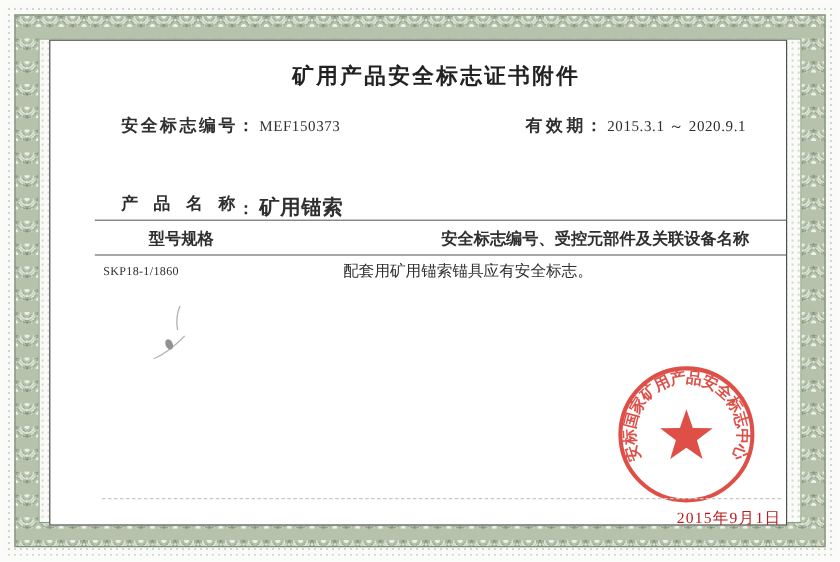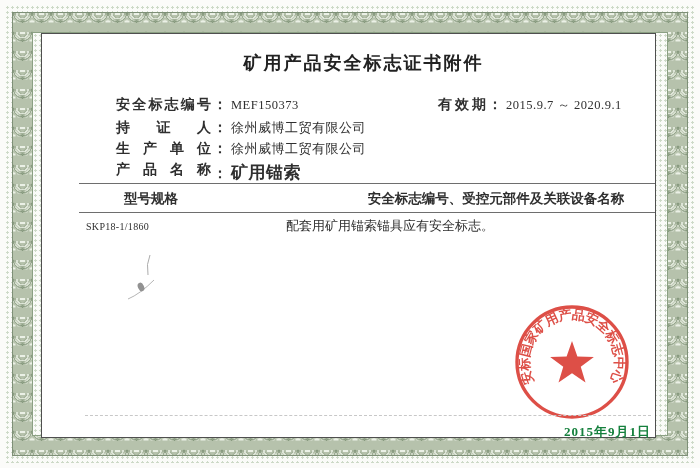--- a/index.html
+++ b/index.html
@@ -36,39 +36,39 @@
   .content{
     position:absolute;left:41px;top:33px;width:615px;height:405px;
     background:#ffffff;border:1.5px solid #4f4f4f;box-sizing:border-box;
   }
   
   .title{
     position:absolute;top:17px;left:0;width:100%;box-sizing:border-box;
     padding-left:30px;margin:0;text-align:center;
     font-size:18px;font-weight:bold;letter-spacing:2px;color:#222;
   }
-  .field{position:absolute;left:74px;height:18px;font-size:14px;white-space:nowrap;font-family:Liberation Serif, serif;}
+  .field{position:absolute;left:59px;height:18px;font-size:14px;white-space:nowrap;font-family:Liberation Serif, serif;}
   .flabel{
     display:inline-block;width:95px;font-weight:bold;
     text-align:justify;text-align-last:justify;vertical-align:top;
   }
   .colon{font-weight:bold;padding:0 4px 0 2px;}
   .fvalue{font-size:12.5px;letter-spacing:.5px;}
   .validity{position:absolute;left:396px;height:18px;font-size:14px;white-space:nowrap;}
   .flabel-sm{
     display:inline-block;width:48px;font-weight:bold;
     text-align:justify;text-align-last:justify;vertical-align:top;
   }
   .hline{position:absolute;left:37px;width:576px;border-top:1px solid #6e6e6e;}
   .th{position:absolute;font-size:13.5px;font-weight:bold;text-align:center;}
   .td{position:absolute;}
   .dashed{position:absolute;left:43px;width:566px;border-top:1px dashed #c8c8c8;}
   .date{
-    position:absolute;right:4px;top:389px;font-size:13px;font-weight:700;
-    letter-spacing:1px;color:#15803d;
+    position:absolute;right:4px;top:389px;font-size:13px;font-weight:400;
+    letter-spacing:1px;color:#b91c1c;
   }
   
   .stamp{position:absolute;left:468px;top:266px;width:124px;height:124px;opacity:.88;}
   .stamp text{
     font-family:"Liberation Serif","DejaVu Serif",serif;
     font-size:13px;font-weight:bold;
   }
   .pen-mark{position:absolute;left:74px;top:215px;width:60px;height:70px;opacity:.55;}
 </style>
 </head>
@@ -82,30 +82,24 @@
 
   <div class="content">
 
     <h1 class="title">矿用产品安全标志证书附件</h1>
 
     <div class="field" style="top:62px;">
       <span class="flabel">安全标志编号</span><span class="colon">：</span><span class="fvalue">MEF150373</span>
     </div>
 
     <div class="validity" style="top:62px;">
-      <span class="flabel-sm">有效期</span><span class="colon">：</span><span class="fvalue">2015.9.7 ～ 2020.9.1</span>
+      <span class="flabel-sm">有效期</span><span class="colon">：</span><span class="fvalue">2015.3.1 ～ 2020.9.1</span>
     </div>
 
-    <div class="field" style="top:85px;">
-      <span class="flabel">持证人</span><span class="colon">：</span><span class="fvalue" style="font-size:13px;">徐州威博工贸有限公司</span>
-    </div>
 
-    <div class="field" style="top:106px;">
-      <span class="flabel">生产单位</span><span class="colon">：</span><span class="fvalue" style="font-size:13px;">徐州威博工贸有限公司</span>
-    </div>
 
     <div class="field" style="top:127px;">
       <span class="flabel">产品名称</span><span class="colon">：</span><span class="fvalue" style="font-size:17px;font-weight:bold;">矿用锚索</span>
     </div>
 
     <div class="hline" style="top:149px;"></div>
 
     <div class="th" style="top:156px;left:59px;width:100px;">型号规格</div>
     <div class="th" style="top:156px;left:304px;width:300px;">安全标志编号、受控元部件及关联设备名称</div>
 

